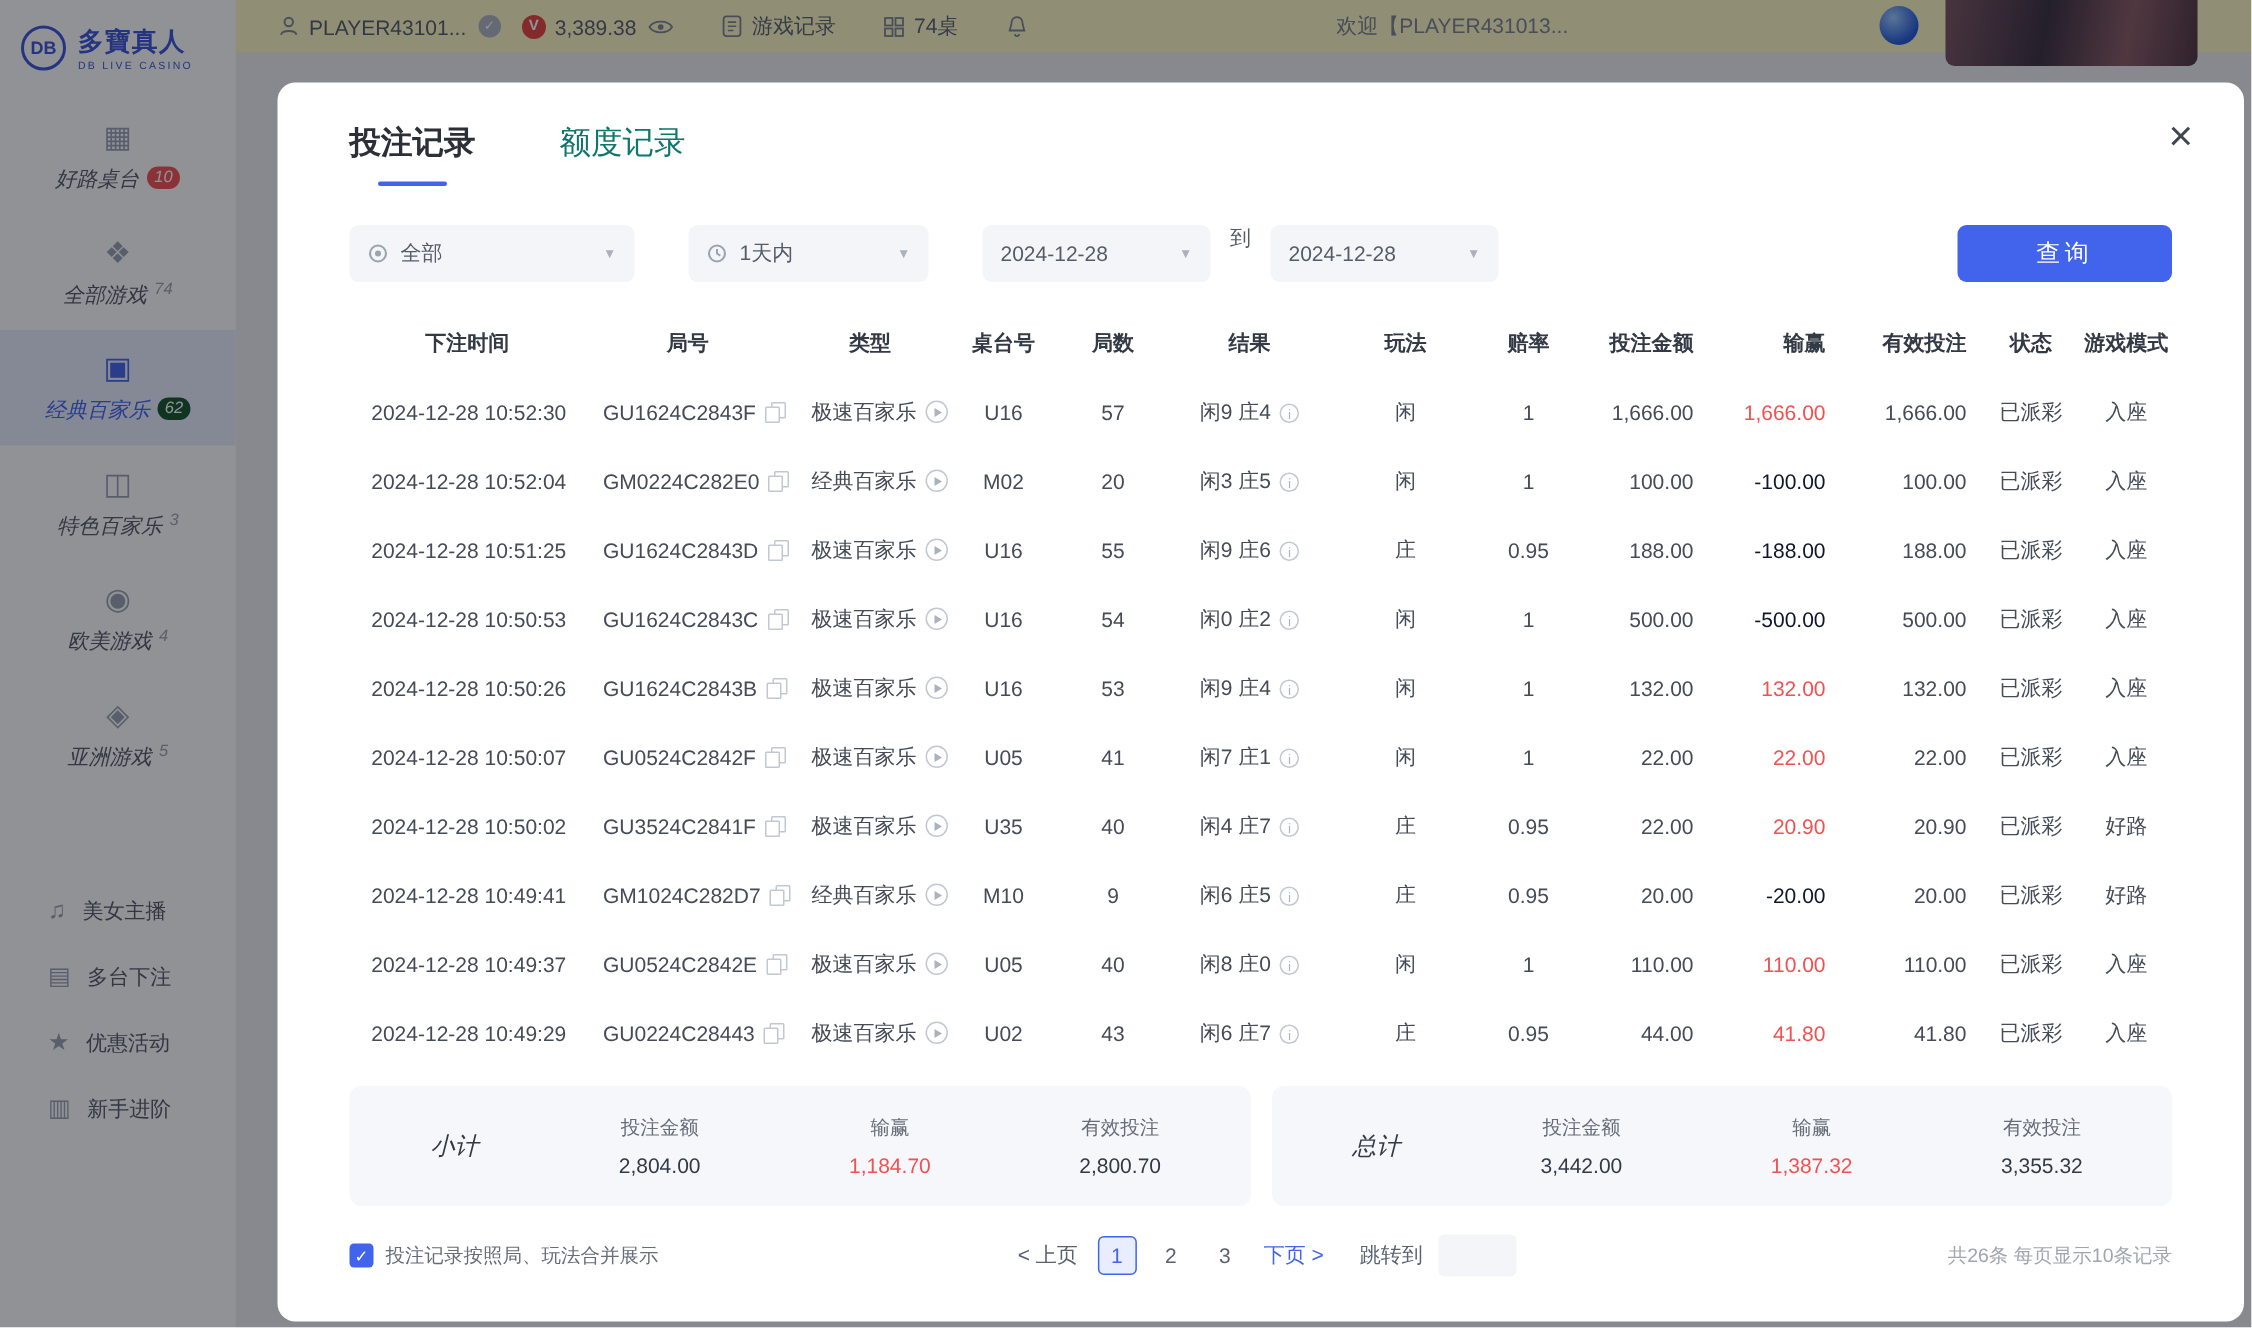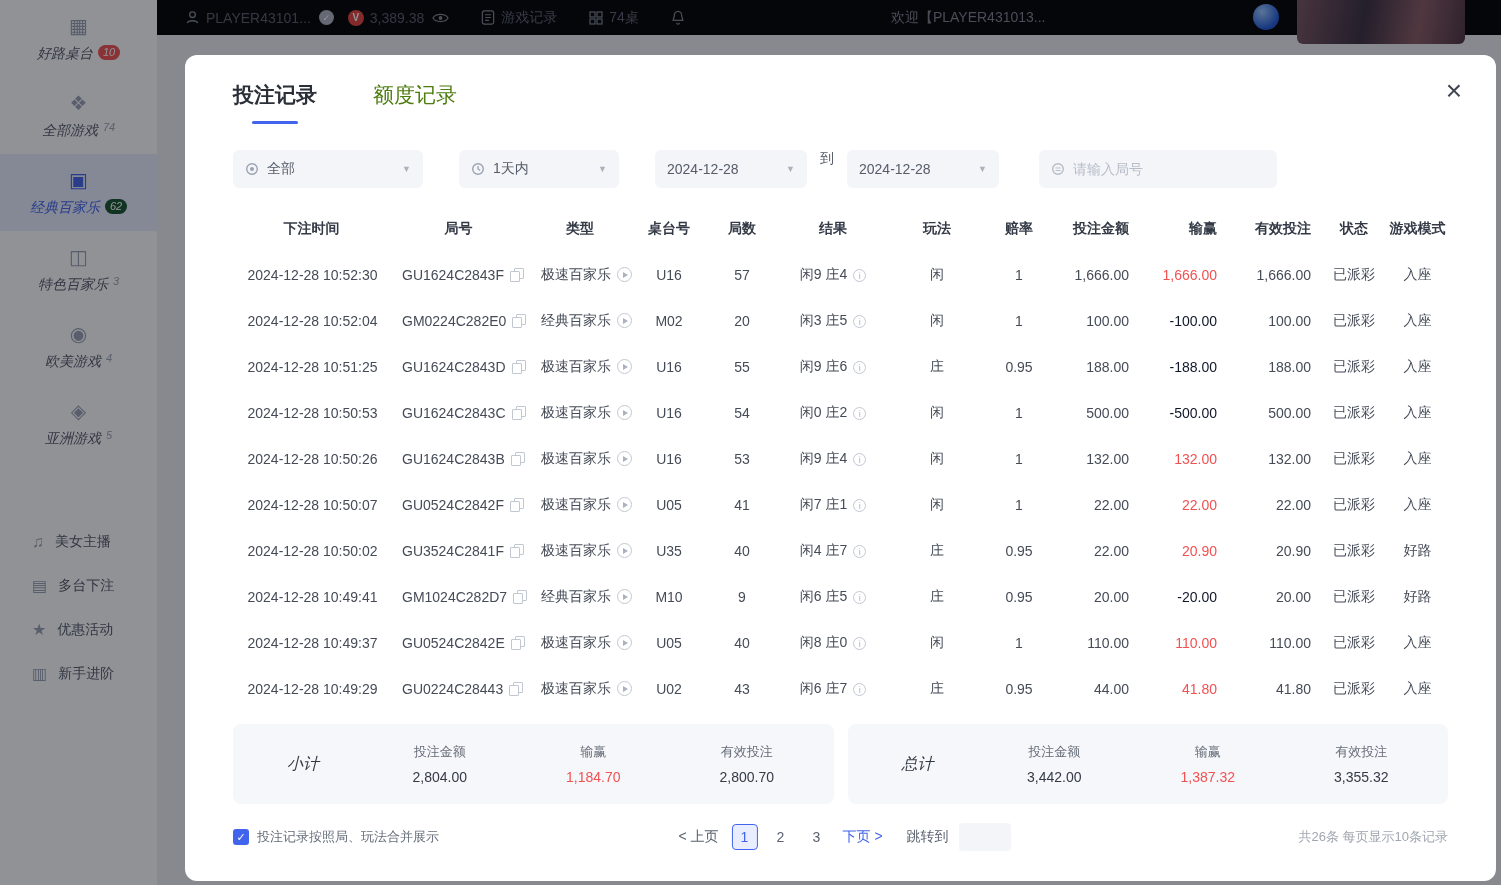--- a/index.html
+++ b/index.html
@@ -24,21 +24,21 @@
   .side-badge.red{background:#f25151;color:#fff;border-radius:9px;padding:2px 5px;}
   .side-badge.blue{background:#14532d;color:#fff;border-radius:9px;padding:2px 5px;}
   .side-badge.plain{color:#9aa3b2;}
   #side-menu{margin-top:58px;}
   .side-link{display:flex;align-items:center;gap:11px;padding:13px 0 13px 32px;font-size:14px;
     color:#525a68;cursor:pointer;}
   .side-link .side-icon{font-size:16px;margin:0;}
 
   
   .main{position:absolute;left:157px;top:0;width:1344px;height:885px;background:#edeff2;}
-  .topbar{position:relative;height:36px;background:#000000;border-bottom:1px solid #eceef1;
+  .topbar{position:relative;height:36px;background:#fef9c3;border-bottom:1px solid #eceef1;
     display:flex;align-items:center;padding-left:28px;font-size:14px;color:#5b6270;}
   .tb-icon{display:inline-flex;align-items:center;margin-right:6px;}
   .tb-player{color:#555c69;}
   .tb-verified{width:15px;height:15px;border-radius:50%;background:#aeb5c0;color:#fff;font-size:9px;
     display:inline-flex;align-items:center;justify-content:center;margin-left:8px;}
   .tb-coin{width:16px;height:16px;border-radius:50%;background:#e5443c;color:#fff;font-size:10px;
     font-weight:bold;display:inline-flex;align-items:center;justify-content:center;margin:0 6px 0 14px;}
   .tb-balance{color:#555c69;margin-right:8px;}
   .tb-label{margin-right:6px;cursor:pointer;}
   .gap-l{margin-left:26px;}
@@ -48,21 +48,21 @@
   .tb-photo{position:absolute;right:36px;top:0;width:168px;height:44px;border-radius:0 0 6px 6px;
     background:linear-gradient(100deg,#7a5560 0%,#3a2e3e 40%,#8a5b63 72%,#4d3340 100%);}
 
   
   .overlay{position:absolute;inset:0;background:rgba(12,14,22,0.45);z-index:5;}
   .modal{position:absolute;left:185px;top:55px;width:1311px;height:826px;background:#fff;
     border-radius:12px;z-index:10;padding:26px 48px 0;}
   .close-btn{position:absolute;top:22px;right:34px;border:none;background:none;font-size:28px;
     color:#40454f;cursor:pointer;line-height:1;}
   .tabs{display:flex;gap:56px;align-items:baseline;}
-  .tab{font-size:21px;color:#4d7c0f;padding-bottom:15px;position:relative;cursor:pointer;}
+  .tab{font-size:21px;color:#0f766e;padding-bottom:15px;position:relative;cursor:pointer;}
   .tab.active{color:#2b2f38;font-weight:bold;}
   .tab.active::after{content:"";position:absolute;left:50%;transform:translateX(-50%);bottom:0;
     width:46px;height:3px;border-radius:2px;background:#4264ec;}
 
   
   .filters{display:flex;align-items:flex-start;margin-top:26px;}
   .ctrl{height:38px;background:#f4f5f8;border-radius:6px;display:flex;align-items:center;
     padding:0 12px;color:#555c69;font-size:14px;cursor:pointer;}
   .ctrl-icon{display:inline-flex;margin-right:8px;}
   .ctrl .arrow{margin-left:auto;color:#aab1bd;font-size:9px;}
@@ -130,20 +130,27 @@
   .jump-input{width:52px;height:28px;background:#f4f5f8;border:none;border-radius:4px;margin-left:10px;
     outline:none;padding:0 6px;font-family:inherit;font-size:13px;color:#555;}
   .footer-right{font-size:13px;color:#a0a6b0;}
 </style>
 </head>
 <body>
 
 <div class="stage">
 
   <aside class="sidebar">
+    <div class="logo">
+      <div class="logo-badge">DB</div>
+      <div>
+        <div class="logo-title">多寶真人</div>
+        <div class="logo-sub">DB LIVE CASINO</div>
+      </div>
+    </div>
     <nav id="side-games">
         <div class="side-item">
           <span class="side-icon">▦</span>
           <span class="side-label-row">
             <span class="side-label">好路桌台</span>
             <span class="side-badge red">10</span>
           </span>
         </div>
         <div class="side-item">
           <span class="side-icon">❖</span>
@@ -280,29 +287,21 @@
       </div>
       <div class="ctrl w-date">
         <span>2024-12-28</span>
         <span class="arrow">▼</span>
       </div>
       <span class="to-label">到</span>
       <div class="ctrl w-date">
         <span>2024-12-28</span>
         <span class="arrow">▼</span>
       </div>
-      <div class="ctrl w-round">
-        <span class="ctrl-icon">
-          <svg width="14" height="14" viewBox="0 0 14 14">
-              <circle cx="7" cy="7" r="5.3" fill="none" stroke="#b7bdc8" stroke-width="1.4"></circle>
-              <path d="M4.5 6h5M4.5 8.5h5" stroke="#b7bdc8" stroke-width="1.1"></path>
-            </svg>
-        </span>
-        <input class="round-input" placeholder="请输入局号" style="">
-      </div>
+      <button class="search-btn">查询</button>
     </div>
 
     <table id="records-table">
       <colgroup>
         <col style="width:157px">
           <col style="width:137px">
           <col style="width:106px">
           <col style="width:72px">
         <col style="width:74px">
           <col style="width:108px">

